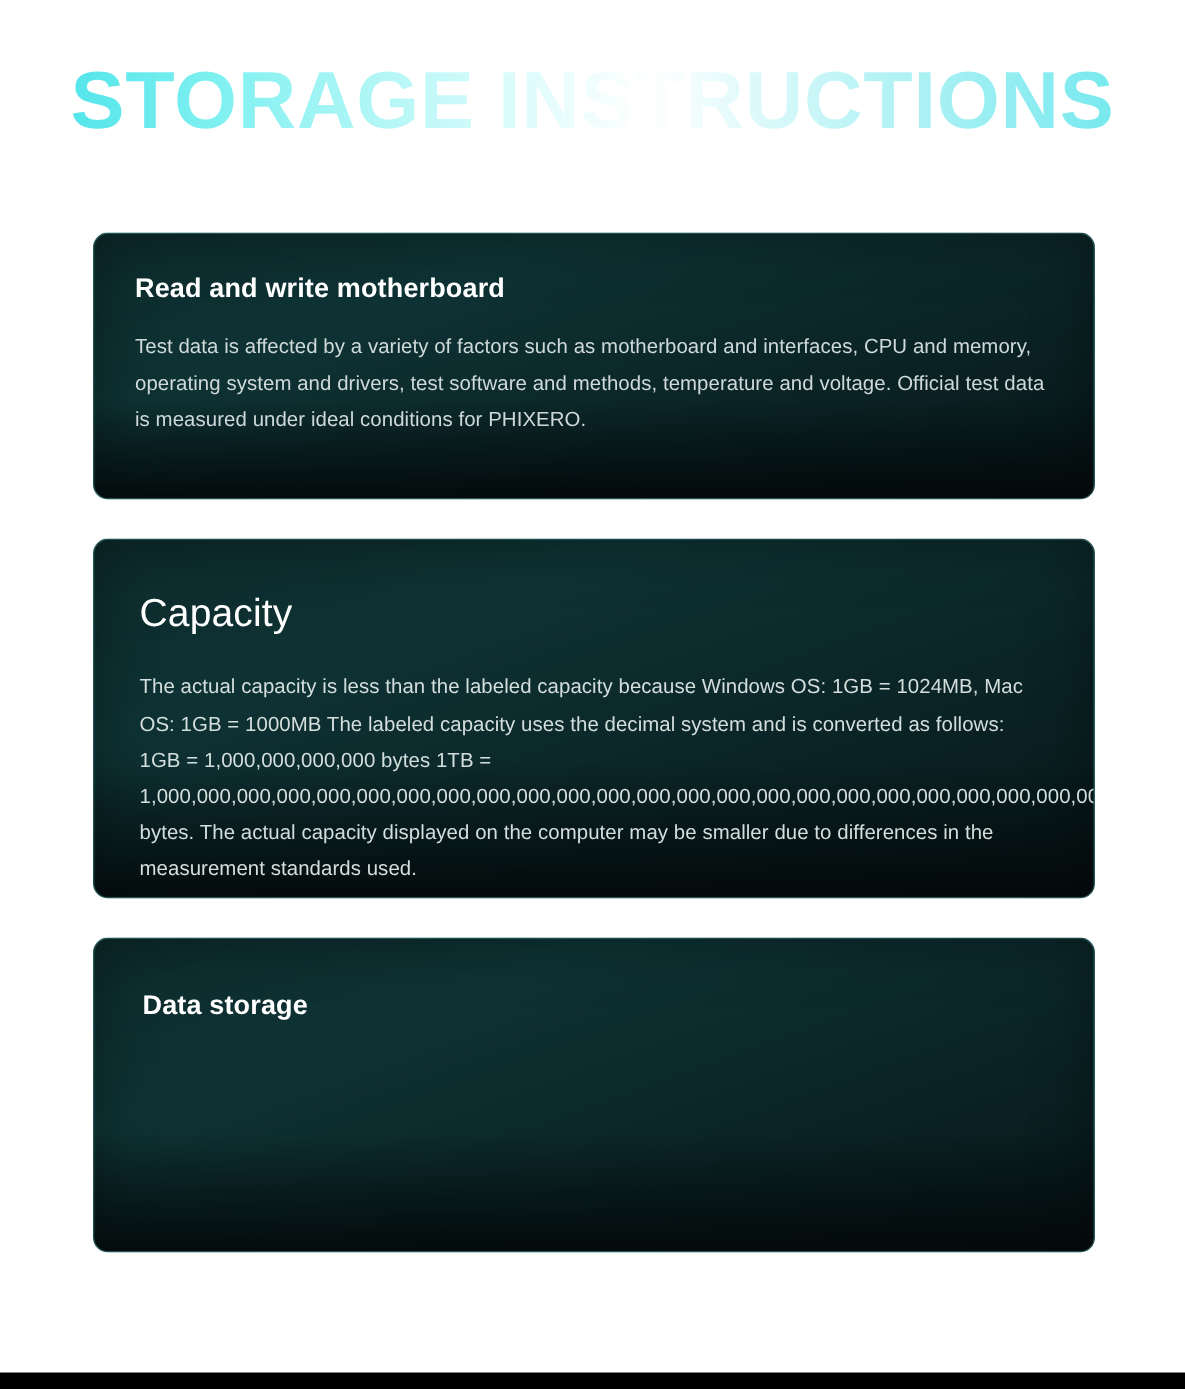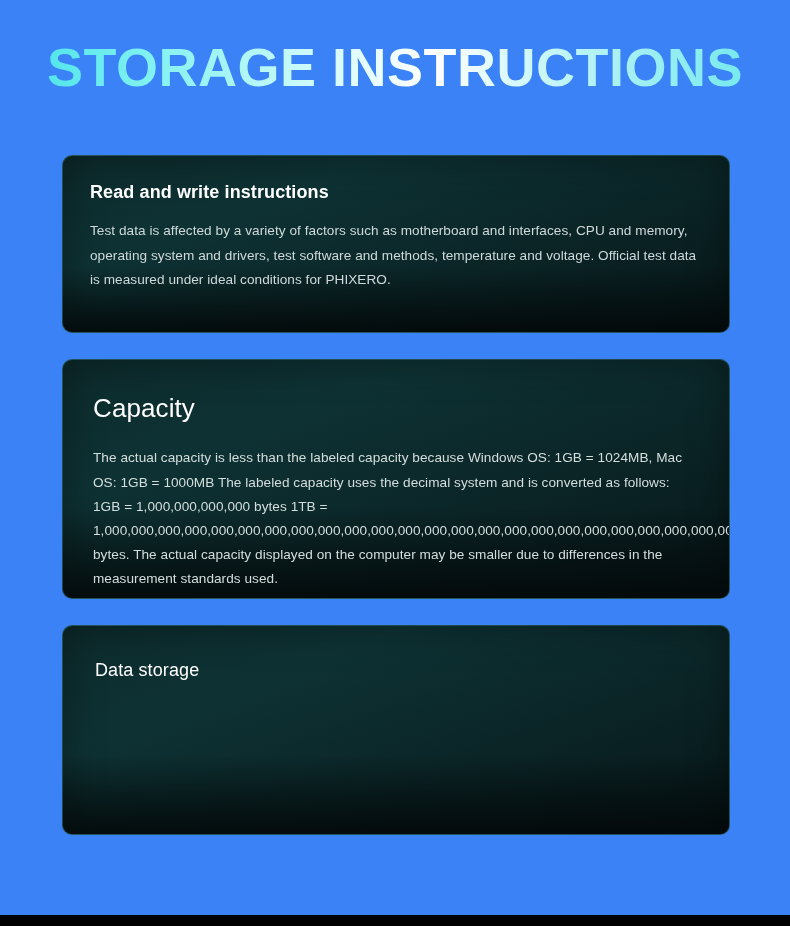--- a/index.html
+++ b/index.html
@@ -7,21 +7,21 @@
     width: 790px;
     height: 926px;
     background: #000000;
     font-family: "Liberation Sans", sans-serif;
     overflow: hidden;
   }
   .page {
     position: relative;
     width: 790px;
     height: 915px;
-    background: #3b82f6;
+    background: #ffffff;
     padding: 0;
   }
   .page-title {
     text-align: center;
     font-size: 54px;
     font-weight: bold;
     letter-spacing: 0.5px;
     padding-top: 38px;
     padding-bottom: 6px;
     background: linear-gradient(90deg, #3fe0e8 0%, #7ef0f0 18%, #d8fbfb 42%, #ffffff 55%, #bdf4f6 72%, #64e6ec 100%);
@@ -64,21 +64,21 @@
   .card-3 { height: 210px; padding: 34px 30px 0 32px; }
 
   .card-title {
     color: #ffffff;
     font-size: 18px;
     font-weight: bold;
     margin-bottom: 16px;
     letter-spacing: 0.1px;
   }
   .card-2 .card-title { font-weight: normal; font-size: 26px; margin-bottom: 22px; }
-  .card-3 .card-title { font-weight: normal; font-size: 18px; margin-bottom: 19px; }
+  .card-3 .card-title { font-weight: bold; font-size: 18px; margin-bottom: 19px; }
 
   .card-body {
     color: #cfd9d9;
     font-size: 13.6px;
     line-height: 1.78;
     letter-spacing: 0.05px;
     max-width: 615px;
     margin-top: 12px;
   }
   .card-2 .card-body { color: #d4dedd; max-width: 618px; }
@@ -88,21 +88,21 @@
 <body>
 
 <div class="page">
 
   <h1 class="page-title">STORAGE INSTRUCTIONS</h1>
 
   <div class="cards">
 
     <section class="card card-1">
       <div class="card-inner">
-        <div class="card-title">Read and write instructions</div>
+        <div class="card-title">Read and write motherboard</div>
         <p class="card-body">Test data is affected by a variety of factors such as motherboard and interfaces, CPU and memory, operating system and drivers, test software and methods, temperature and voltage. Official test data is measured under ideal conditions for PHIXERO.</p>
       </div>
     </section>
 
     <section class="card card-2">
       <div class="card-inner">
         <div class="card-title">Capacity</div>
         <p class="card-body">The actual capacity is less than the labeled capacity because Windows OS: 1GB = 1024MB, Mac OS: 1GB = 1000MB The labeled capacity uses the decimal system and is converted as follows: 1GB = 1,000,000,000,000 bytes 1TB = 1,000,000,000,000,000,000,000,000,000,000,000,000,000,000,000,000,000,000,000,000,000,000,000,000,000 bytes. The actual capacity displayed on the computer may be smaller due to differences in the measurement standards used.</p>
       </div>
     </section>

